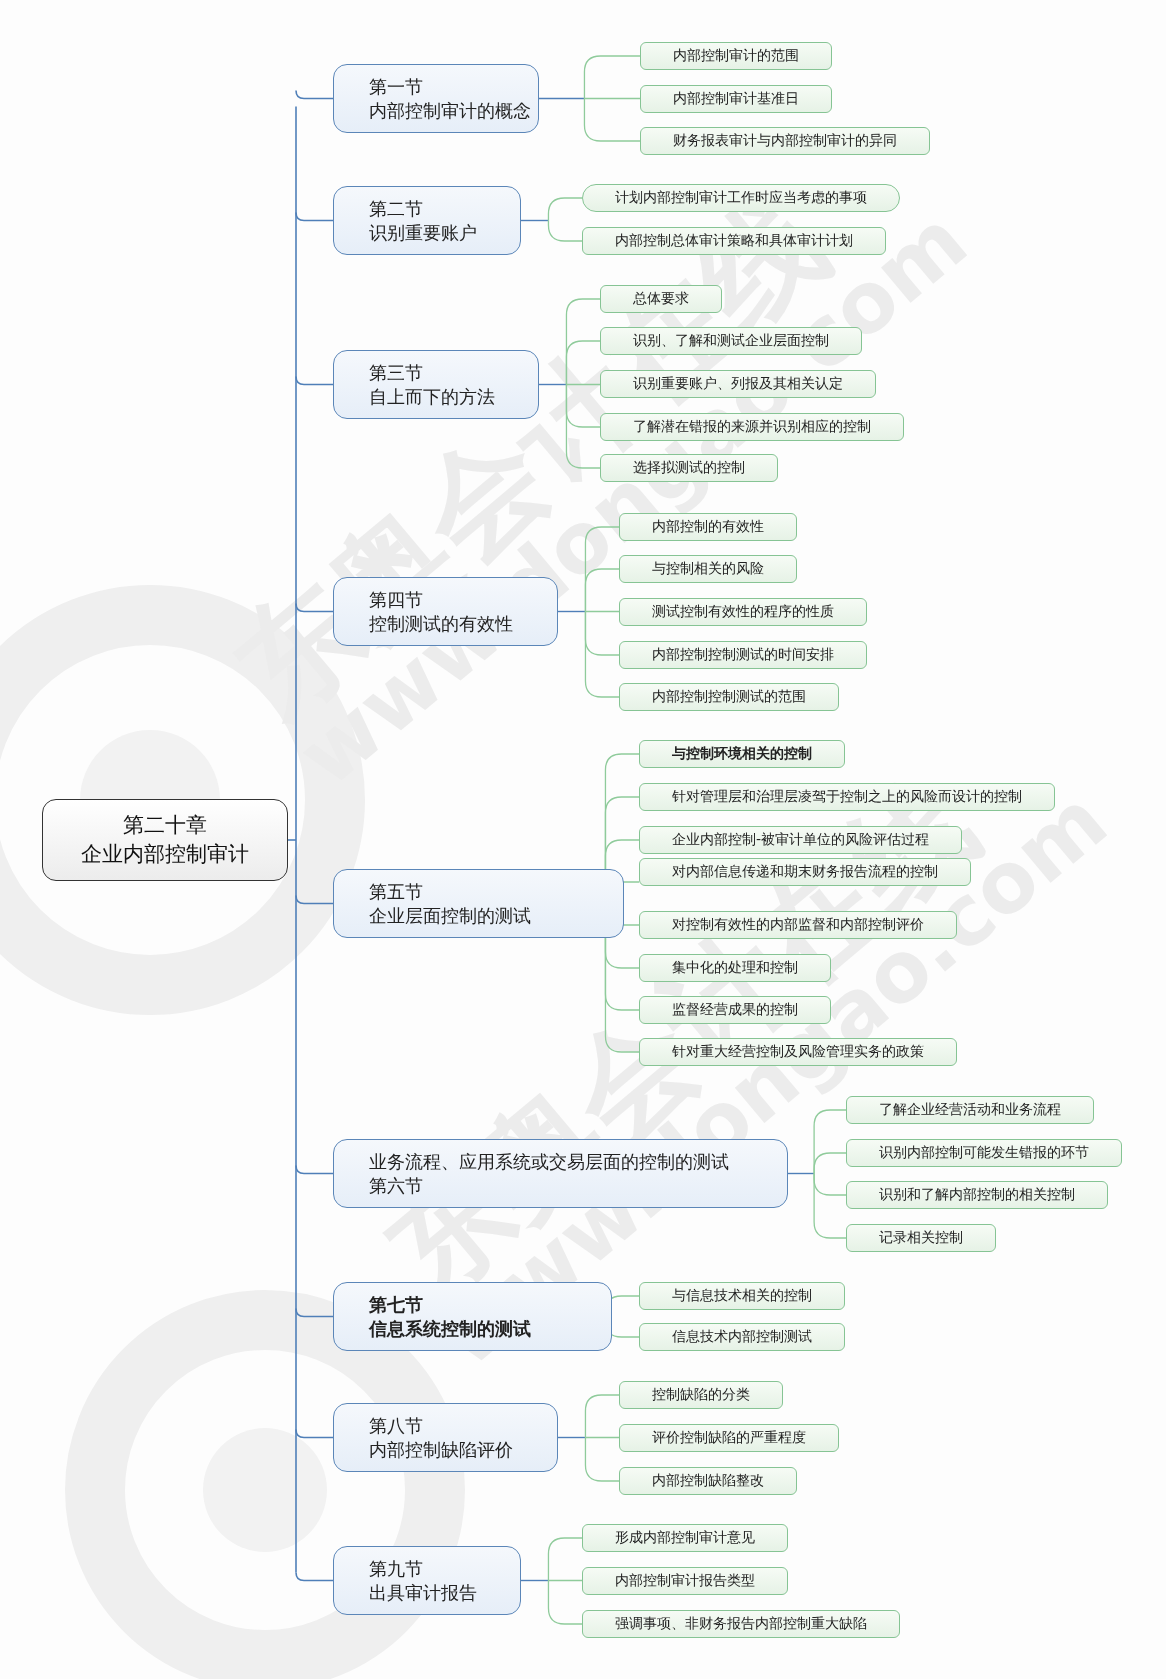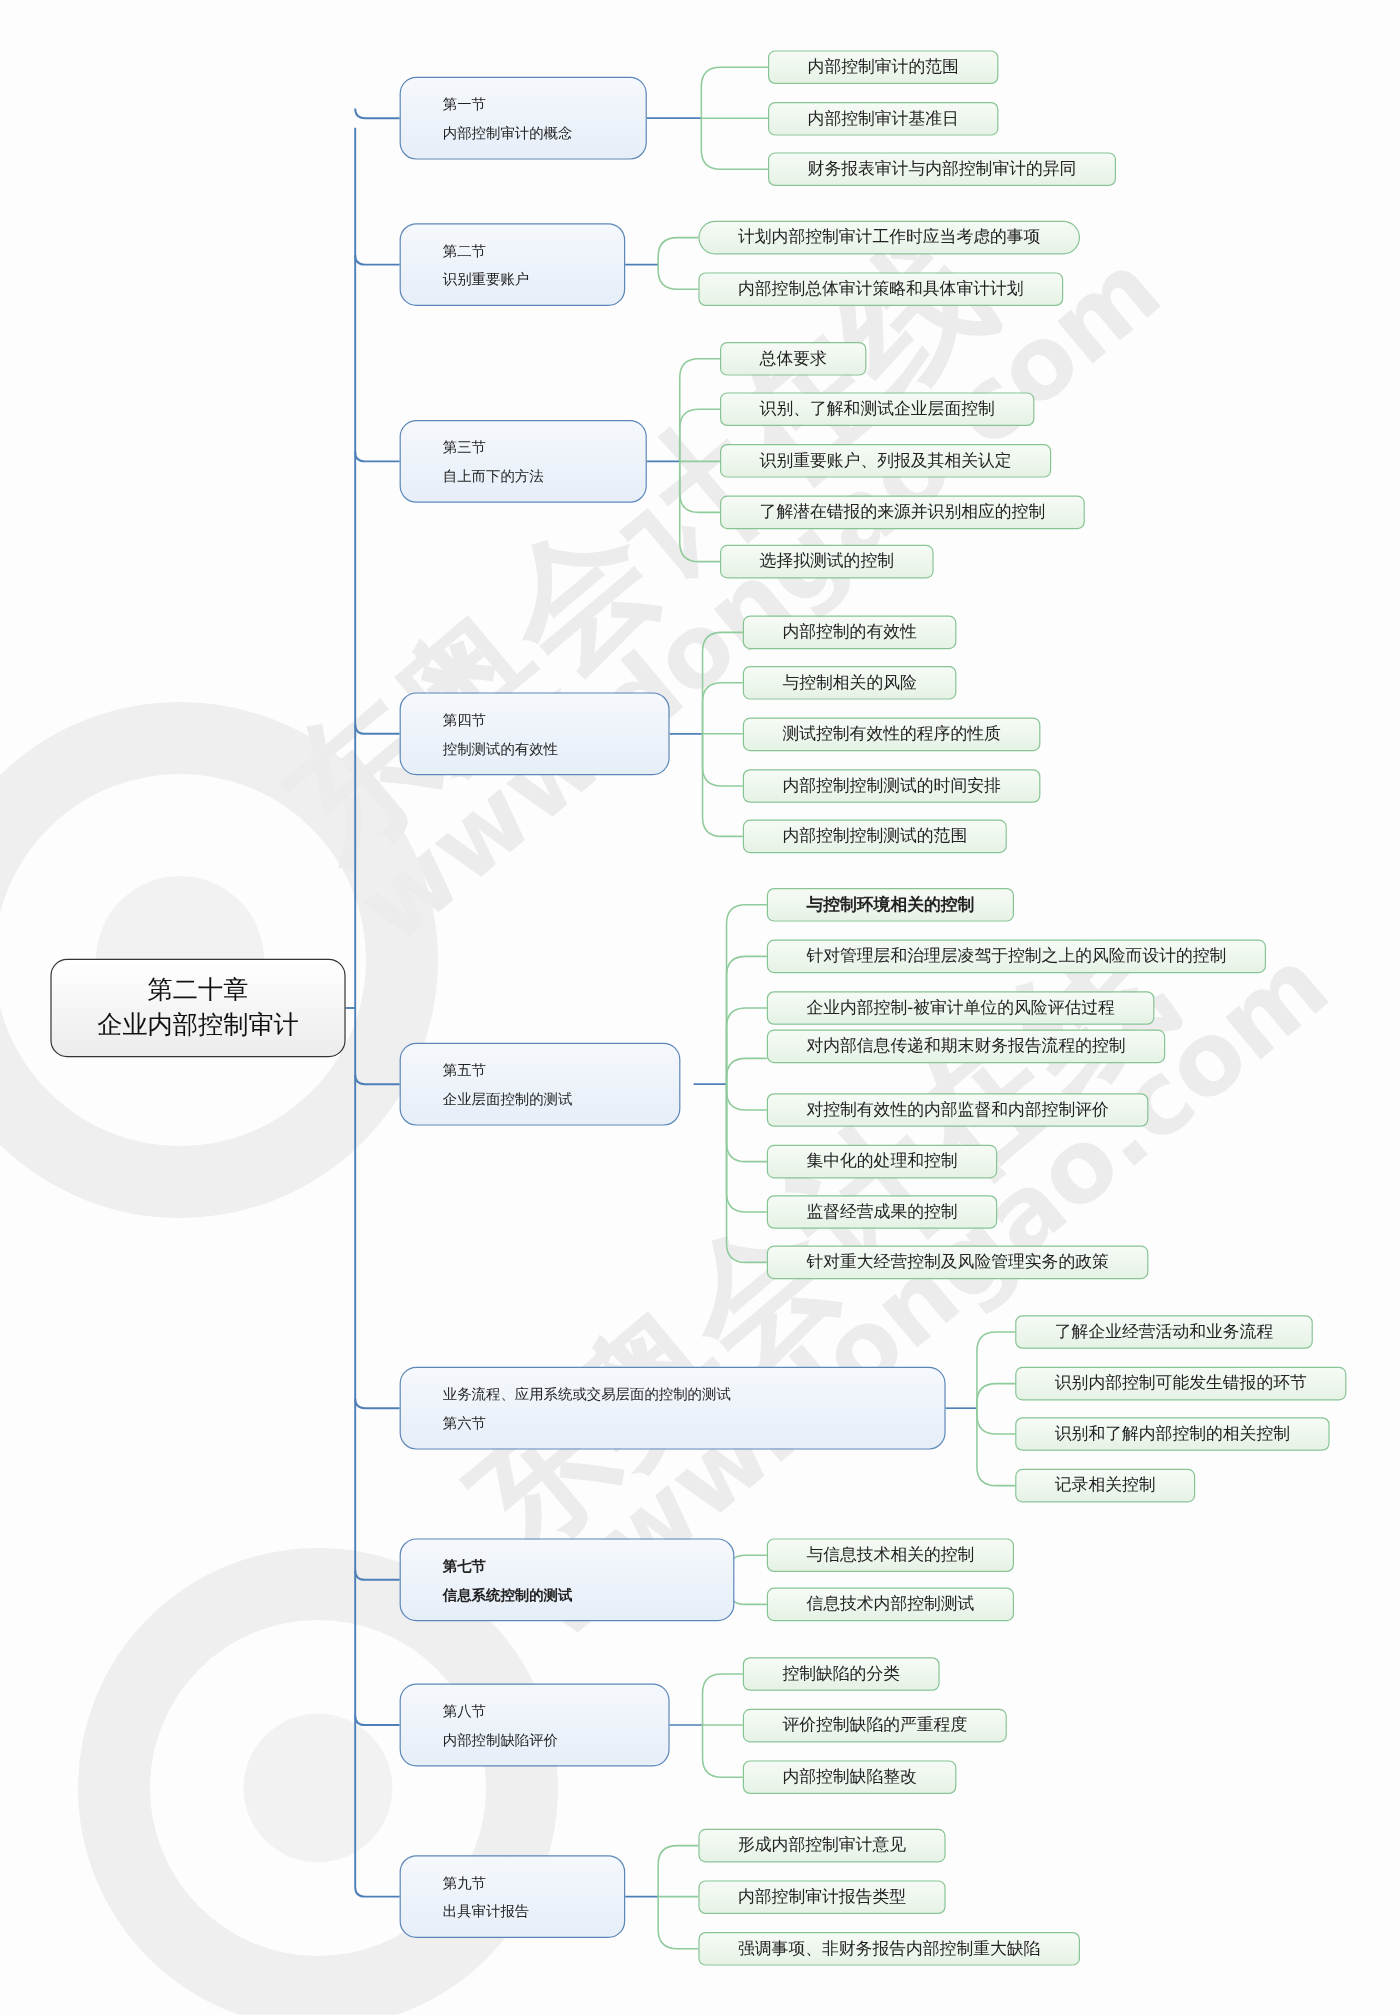--- a/index.html
+++ b/index.html
@@ -15,21 +15,21 @@
     box-sizing:border-box; border:1.5px solid #333; border-radius:14px;
     background:linear-gradient(#ffffff, #ececec);
     display:flex; flex-direction:column; align-items:center; justify-content:center;
     font-size:21px; color:#111; line-height:29px;
   }
   .section {
     position:absolute; left:333px; height:69px;
     box-sizing:border-box; border:1.5px solid #5b86b8; border-radius:14px;
     background:linear-gradient(#f5f8fc, #e6eef8);
     padding-left:35px; display:flex; flex-direction:column; justify-content:center;
-    font-size:12px; color:#222; line-height:24px; white-space:nowrap;
+    font-size:18px; color:#222; line-height:24px; white-space:nowrap;
   }
   .leaf {
     position:absolute; height:28px;
     box-sizing:border-box; border:1.3px solid #86c494; border-radius:6px;
     background:linear-gradient(#f6fbf5, #e6f2e6);
     padding:0 32px; display:flex; align-items:center;
     font-size:14px; color:#222; white-space:nowrap;
   }
 </style>
 </head>
@@ -124,21 +124,21 @@
   <span>识别重要账户</span>
 </div>
 <div id="sec2" class="section" style="top:350px;width:206px;">
   <span>第三节</span>
   <span>自上而下的方法</span>
 </div>
 <div id="sec3" class="section" style="top:577px;width:225px;">
   <span>第四节</span>
   <span>控制测试的有效性</span>
 </div>
-<div id="sec4" class="section" style="top:869px;width:234px;">
+<div id="sec4" class="section" style="top:869px;width:291px;">
   <span>第五节</span>
   <span>企业层面控制的测试</span>
 </div>
 <div id="sec5" class="section" style="top:1139px;width:455px;">
   <span>业务流程、应用系统或交易层面的控制的测试</span>
   <span>第六节</span>
 </div>
 <div id="sec6" class="section" style="top:1282px;width:279px;font-weight:bold;">
   <span>第七节</span>
   <span>信息系统控制的测试</span>

